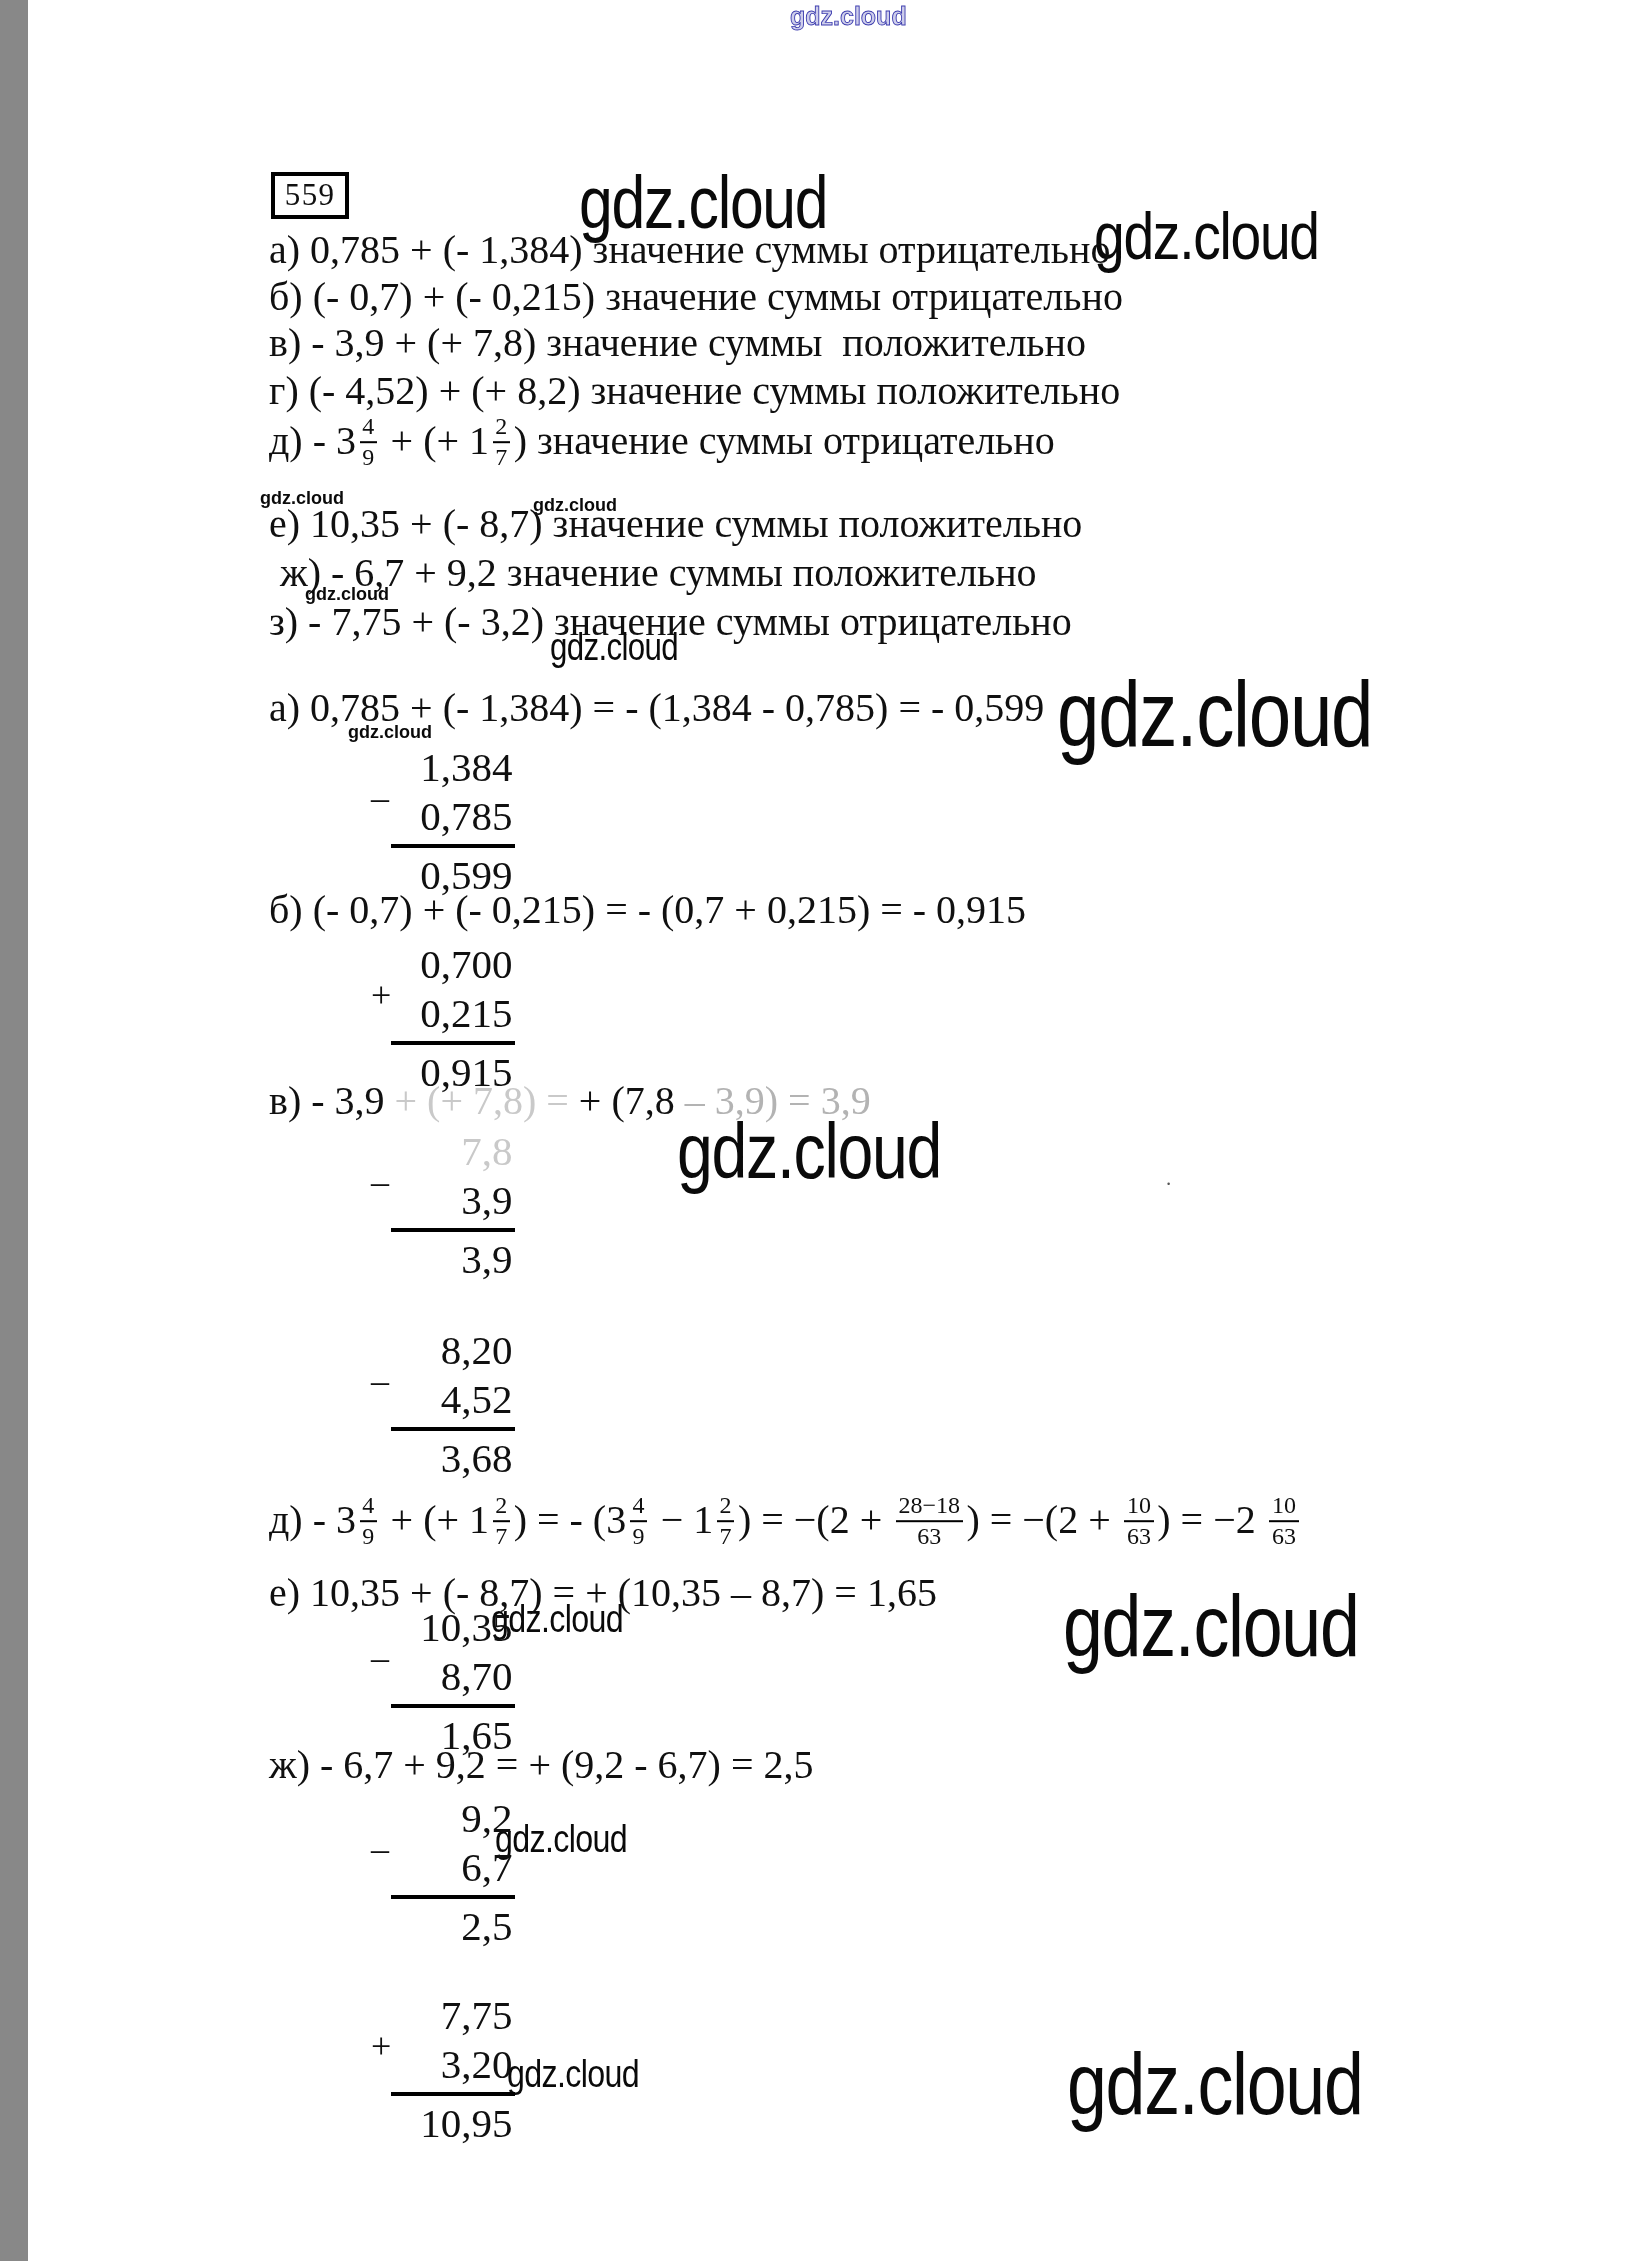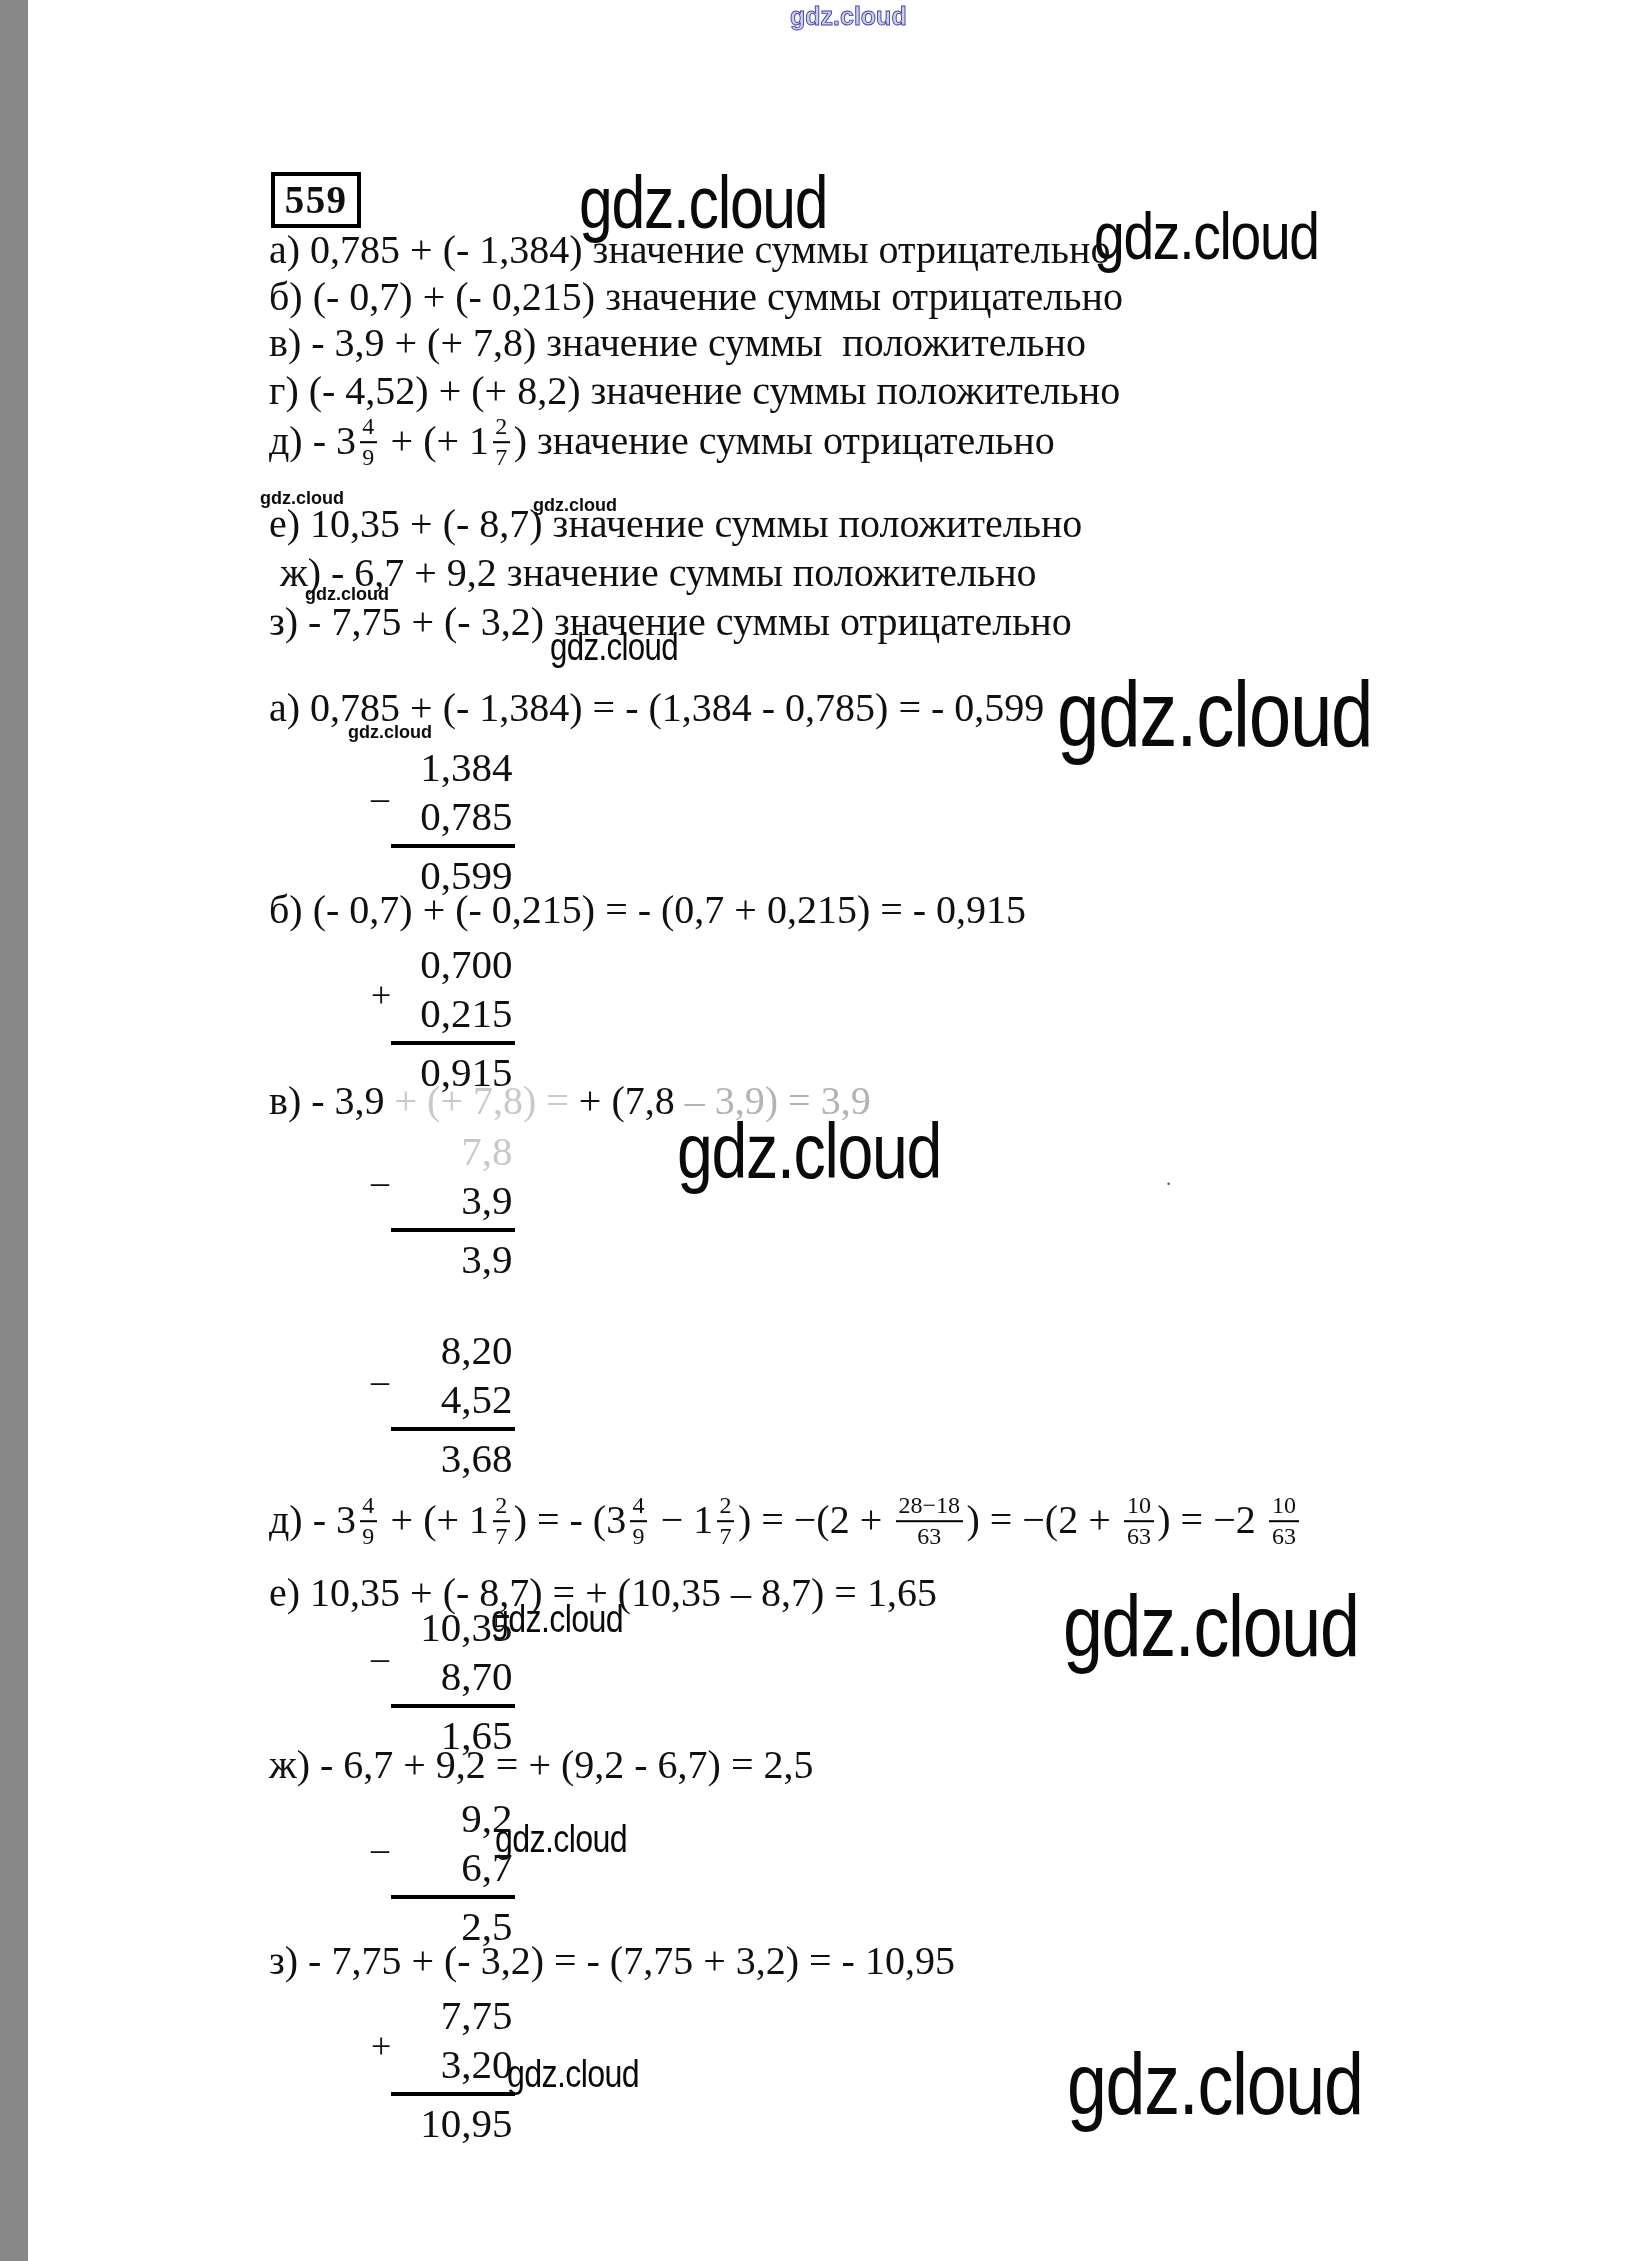--- a/index.html
+++ b/index.html
@@ -21,22 +21,22 @@
   }
   .prompt{
     position:absolute;
     font-size:34px;
     color:#9a9a9a;
     white-space:pre;
   }
   .num-box{
     position:absolute;
     border:4.9px solid #000;
-    font-size:39px;
-    font-weight:700;
+    font-size:31px;
+    font-weight:400;
     padding:0.7px 9.8px 2.1px 9.8px;
     letter-spacing:1.4px;
   }
   
   .wm{
     position:absolute;
     font-family:"Liberation Sans", sans-serif;
     color:#0a0a0a;
     line-height:1;
     white-space:nowrap;
@@ -190,21 +190,20 @@
   <div class="line" style="left:241px;top:1742px;"><span>ж) - 6,7 + 9,2 = + (9,2 - 6,7) = 2,5</span></div>
   <div class="col" style="left:343px;top:1794px;">
     <span class="col-op">–</span>
     <div class="col-stack">
       <span class="col-top">9,2</span>
       <span class="col-bot">6,7</span>
     </div>
     <div class="col-res">2,5</div>
   </div>
 
-  <div class="line" style="left:241px;top:1938px;"><span>з) - 7,75 + (- 3,2) = - (7,75 + 3,2) = - 10,95</span></div>
   <div class="col" style="left:343px;top:1991px;">
     <span class="col-op">+</span>
     <div class="col-stack">
       <span class="col-top">7,75</span>
       <span class="col-bot">3,20</span>
     </div>
     <div class="col-res">10,95</div>
   </div>
 
 </div>

